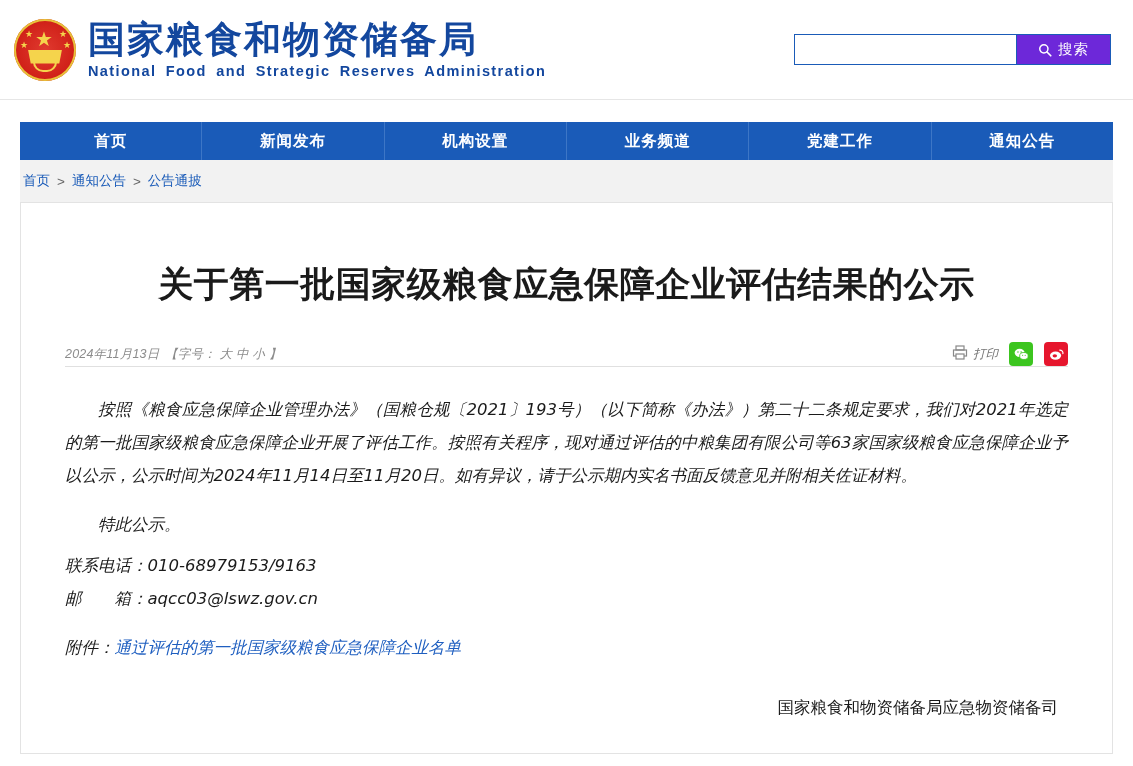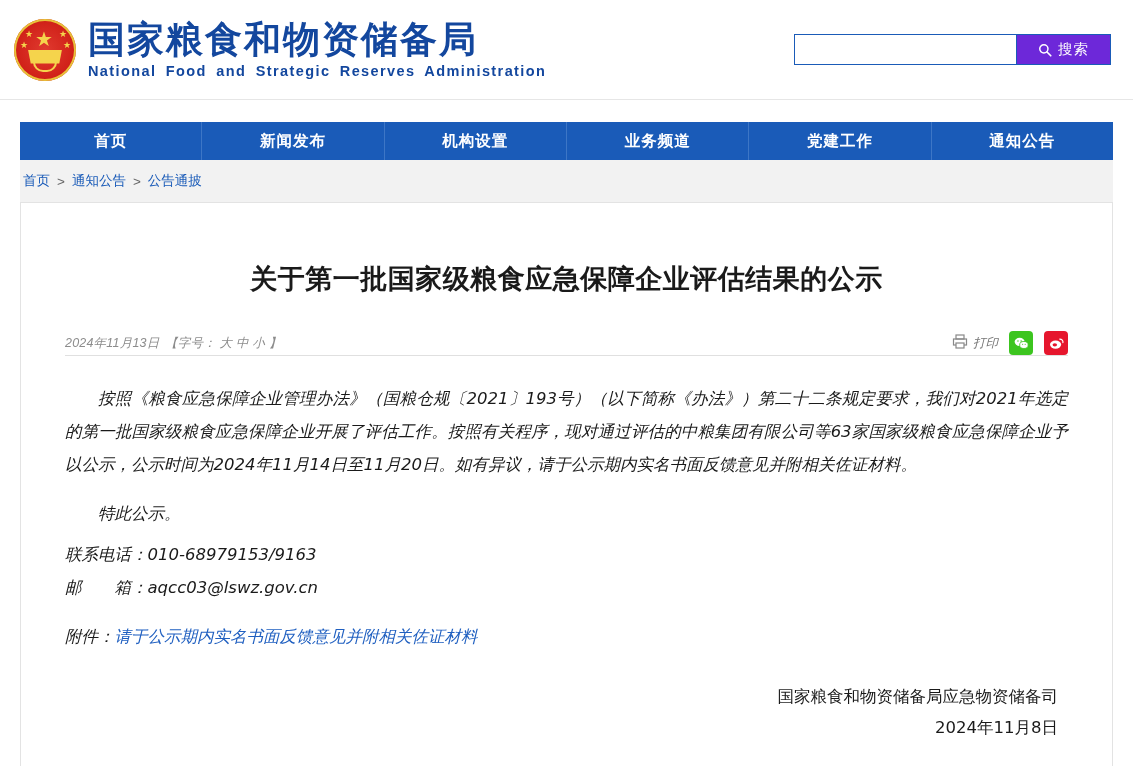--- a/index.html
+++ b/index.html
@@ -149,21 +149,21 @@
   
   .card {
     margin: 0 20px;
     background: #ffffff;
     border: 1px solid #e3e3e3;
     min-height: 528px;
     padding: 40px 44px 30px 44px;
   }
   .art-title {
     text-align: center;
-    font-size: 27px;
+    font-size: 35px;
     font-weight: bold;
     color: #1a1a1a;
     font-family: "DejaVu Sans", "Liberation Sans", sans-serif;
     margin: 18px 0 34px 0;
     letter-spacing: 0.5px;
   }
   .meta-row {
     display: flex;
     align-items: center;
     justify-content: space-between;
@@ -330,23 +330,22 @@
       <div class="p-indent p-plain">特此公示。</div>
 
       <div class="contact-line">
         <span>联系电话：</span><span>010-68979153/9163</span>
       </div>
       <div>
         <span>邮　　箱：</span><span>aqcc03@lswz.gov.cn</span>
       </div>
 
       <div class="attach">
-        <span>附件：</span><a>请于公示期内实名书面反馈意见并附相关佐证材料</a>
+        <span>附件：</span><a>通过评估的第一批国家级粮食应急保障企业名单</a>
       </div>
     </div>
 
     <div class="sign">
       <div>国家粮食和物资储备局应急物资储备司</div>
-      <div>2024年11月8日</div>
     </div>
 
   </div>
 </div>
 
 </body></html>

